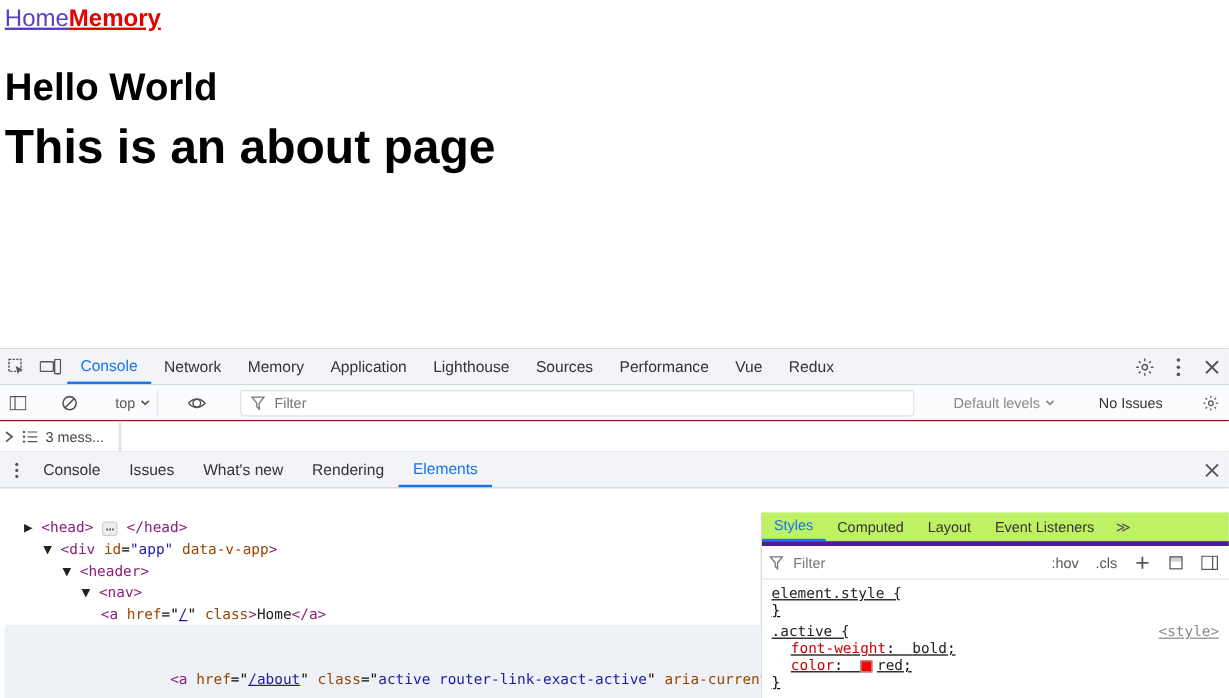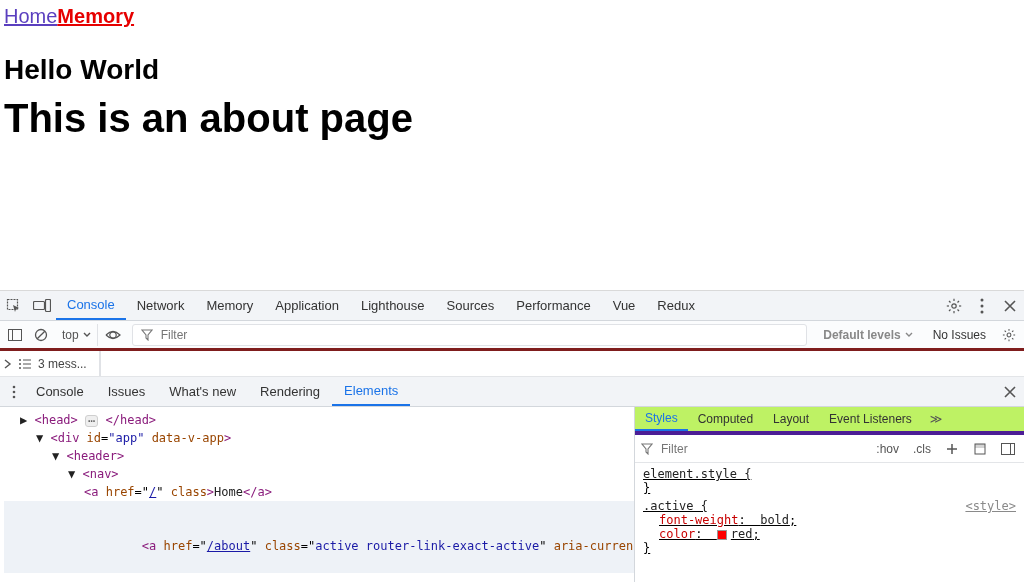--- a/index.html
+++ b/index.html
@@ -5,55 +5,55 @@
   * { box-sizing: border-box; }
   html, body { margin: 0; padding: 0; font-family: Arial, Helvetica, sans-serif; }
   body { width: 1024px; height: 582px; overflow: hidden; background: #fff; }
 
   
   .app-area { padding: 4px 4px 0 4px; }
   .nav { font-size: 20px; line-height: 24px; }
   .nav a { text-decoration: underline; }
   .nav .home { color: #5a3fbf; font-weight: normal; }
   .nav .about { color: #e60000; font-weight: bold; text-decoration: underline; }
-  h1.title1 { margin: 26px 0 10px 0; font-size: 28px; font-weight: 700; letter-spacing: 0px; }
+  h1.title1 { margin: 26px 0 10px 0; font-size: 32px; font-weight: 700; letter-spacing: 0px; }
   h1.title2 { margin: 10px 0 0 0; font-size: 40px; font-weight: 700; }
 
   
   .devtools { position: absolute; left:0; right:0; bottom:0; top: 290px; background:#fff; border-top:1px solid #d9d9d9; font-family: "Helvetica Neue", Arial, sans-serif; display:flex; flex-direction:column; }
 
   
   .dt-tabs { display:flex; align-items:center; height:30px; background:#f2f4f7; border-bottom:1px solid #d3d7dc; font-size:13px; color:#333; }
   .dt-tabs .icon-btn { width:28px; height:28px; display:flex; align-items:center; justify-content:center; color:#555; cursor:pointer; }
   .dt-tabs .tab { padding: 0 11px; height:100%; display:flex; align-items:center; cursor:pointer; color:#333; }
   .dt-tabs .tab.active { color:#1a73e8; border-bottom:2px solid #1a73e8; }
   .dt-tabs .spacer { flex:1; }
 
   
-  .console-toolbar { display:flex; align-items:center; height:30px; background:#fbfcfd; border-bottom:3px solid #7f1d1d; font-size:12px; color:#555; gap:4px; padding:0 4px; }
+  .console-toolbar { display:flex; align-items:center; height:30px; background:#fbfcfd; border-bottom:1px solid #7f1d1d; font-size:12px; color:#555; gap:21px; padding:0 4px; }
   .console-toolbar .ic { width:22px; height:22px; display:flex; align-items:center; justify-content:center; color:#555; }
   .console-toolbar .ctx { display:flex; align-items:center; gap:4px; padding:0 6px; height:22px; border-right:1px solid #e0e2e6; }
   .console-toolbar .filter { display:flex; align-items:center; gap:6px; padding:0 8px; height:22px; flex:1; border:1px solid #e0e2e6; border-radius:3px; background:#fff; margin:0 4px; }
   .console-toolbar .filter input { border:0; outline:0; font-size:12px; flex:1; background:transparent; }
-  .console-toolbar .lvl { color:#888; padding:0 8px; display:flex; align-items:center; gap:4px;font-weight:bold; }
+  .console-toolbar .lvl { color:#888; padding:0 8px; display:flex; align-items:center; gap:4px; }
   .console-toolbar .noissues { padding:0 8px; color:#333; }
 
   
   .msg-strip { display:flex; align-items:center; height:26px; border-bottom:1px solid #e3e5e8; font-size:12px; color:#444; padding:0 4px; gap:6px; }
   .msg-strip .vbar { width:2px; height:100%; background:#e0e2e6; margin-left:6px; margin-right:2px; }
 
   
   .drawer-tabs { display:flex; align-items:center; height:30px; background:#f2f4f7; border-bottom:1px solid #d3d7dc; font-size:13px; color:#333; padding-left:4px; }
   .drawer-tabs .ic { width:20px; height:28px; display:flex; align-items:center; justify-content:center; color:#555; }
   .drawer-tabs .tab { padding: 0 12px; height:100%; display:flex; align-items:center; cursor:pointer; }
   .drawer-tabs .tab.active { color:#1a73e8; border-bottom:2px solid #1a73e8; }
   .drawer-tabs .spacer { flex:1; }
 
   
-  .elements-panel { display:flex; flex:1; min-height:0; }
+  .elements-panel { display:flex; flex:1; min-height:0;margin-top:20px; }
   .dom-tree { flex:1; overflow:auto; font-family: Menlo, Consolas, monospace; font-size:12px; line-height:18px; padding:4px 0 4px 4px; position:relative; }
   .dom-tree .row { white-space:pre; }
   .i1{padding-left:16px} .i2{padding-left:32px} .i3{padding-left:48px} .i4{padding-left:64px} .i5{padding-left:80px}
   .tw{color:#222} .tagc{color:#8a1c7c} .attr{color:#994500} .val{color:#1a1aa6} .txt{color:#222}
   .selline { background:#eef2f7; }
   .dots{ display:inline-block; background:#efefef; border:1px solid #cfcfcf; border-radius:3px; padding:0 2px; line-height:10px; color:#666; vertical-align:middle;}
 
   .styles { width:390px; border-left:1px solid #d3d7dc; display:flex; flex-direction:column; font-size:12px; }
   .styles-tabs { display:flex; align-items:center; height:28px; border-bottom:4px solid #4c1d95; background:#bef264; }
   .styles-tabs .tab { padding:0 10px; height:100%; display:flex; align-items:center; cursor:pointer; color:#333;}

